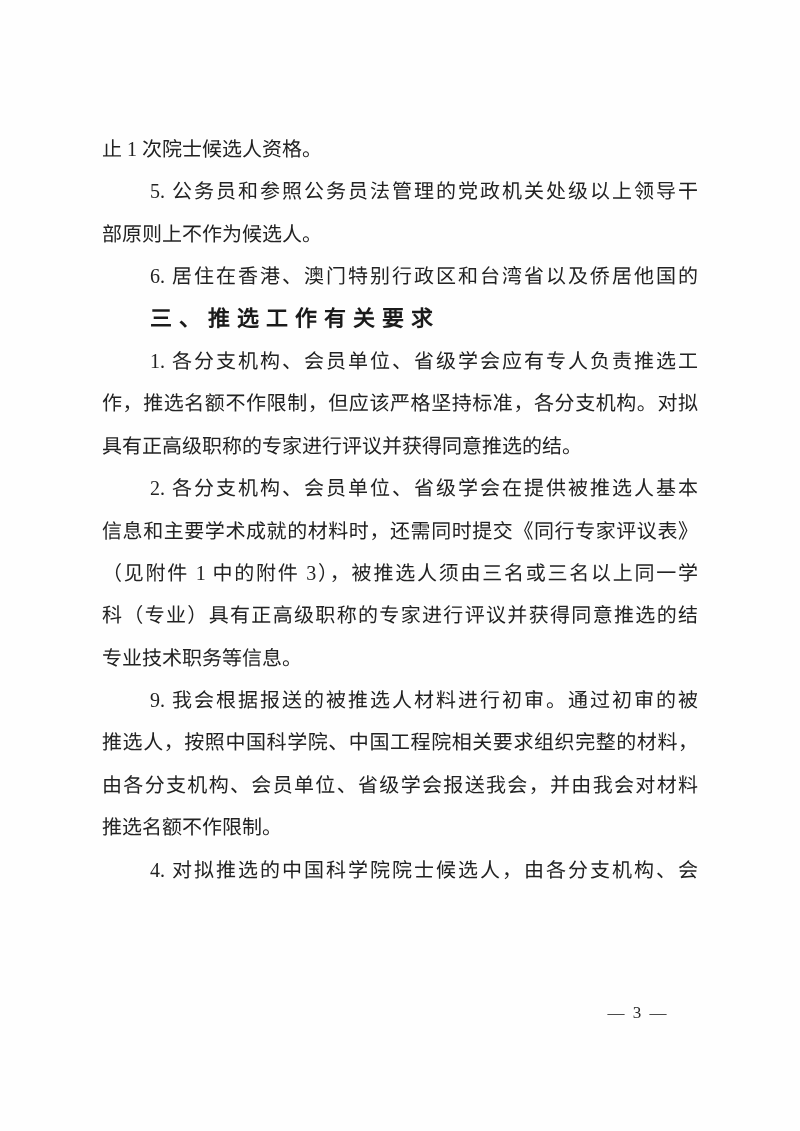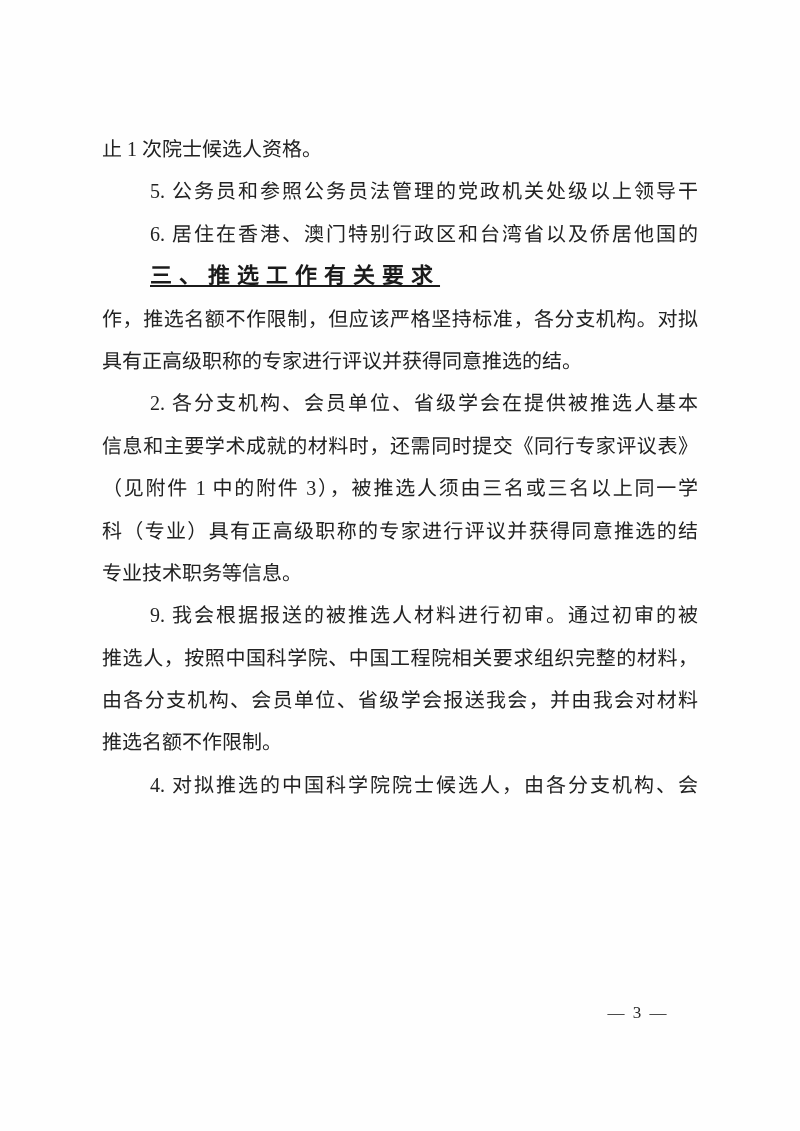--- a/index.html
+++ b/index.html
@@ -35,21 +35,20 @@
     text-align-last: justify;
   }
   .line.indent {
     text-indent: 48px;
   }
   .line.bold {
     font-weight: 700;
     font-size: 22px;
     letter-spacing: 7px;
     color: #1b1b1b;
-    text-decoration: underline;
   }
   .page-number {
     position: absolute;
     top: 1000px;
     left: 578px;
     width: 120px;
     height: 26px;
     line-height: 26px;
     text-align: center;
     font-size: 17px;
@@ -57,22 +56,24 @@
     color: #2a2a2a;
   }
 </style>
 </head>
 <body>
 
 <div class="page">
   <div class="body-text">
       <div class="line">止 1 次院士候选人资格。</div>
       <div class="line indent fill">5. 公务员和参照公务员法管理的党政机关处级以上领导干</div>
+      <div class="line">部原则上不作为候选人。</div>
       <div class="line indent fill">6. 居住在香港、澳门特别行政区和台湾省以及侨居他国的</div>
       <div class="line indent bold">三、推选工作有关要求</div>
+      <div class="line indent fill">1. 各分支机构、会员单位、省级学会应有专人负责推选工</div>
       <div class="line fill">作，推选名额不作限制，但应该严格坚持标准，各分支机构。对拟</div>
       <div class="line">具有正高级职称的专家进行评议并获得同意推选的结。</div>
       <div class="line indent fill">2. 各分支机构、会员单位、省级学会在提供被推选人基本</div>
       <div class="line fill">信息和主要学术成就的材料时，还需同时提交《同行专家评议表》</div>
       <div class="line fill">（见附件 1 中的附件 3），被推选人须由三名或三名以上同一学</div>
       <div class="line fill">科（专业）具有正高级职称的专家进行评议并获得同意推选的结</div>
       <div class="line">专业技术职务等信息。</div>
       <div class="line indent fill">9. 我会根据报送的被推选人材料进行初审。通过初审的被</div>
       <div class="line fill">推选人，按照中国科学院、中国工程院相关要求组织完整的材料，</div>
       <div class="line fill">由各分支机构、会员单位、省级学会报送我会，并由我会对材料</div>

